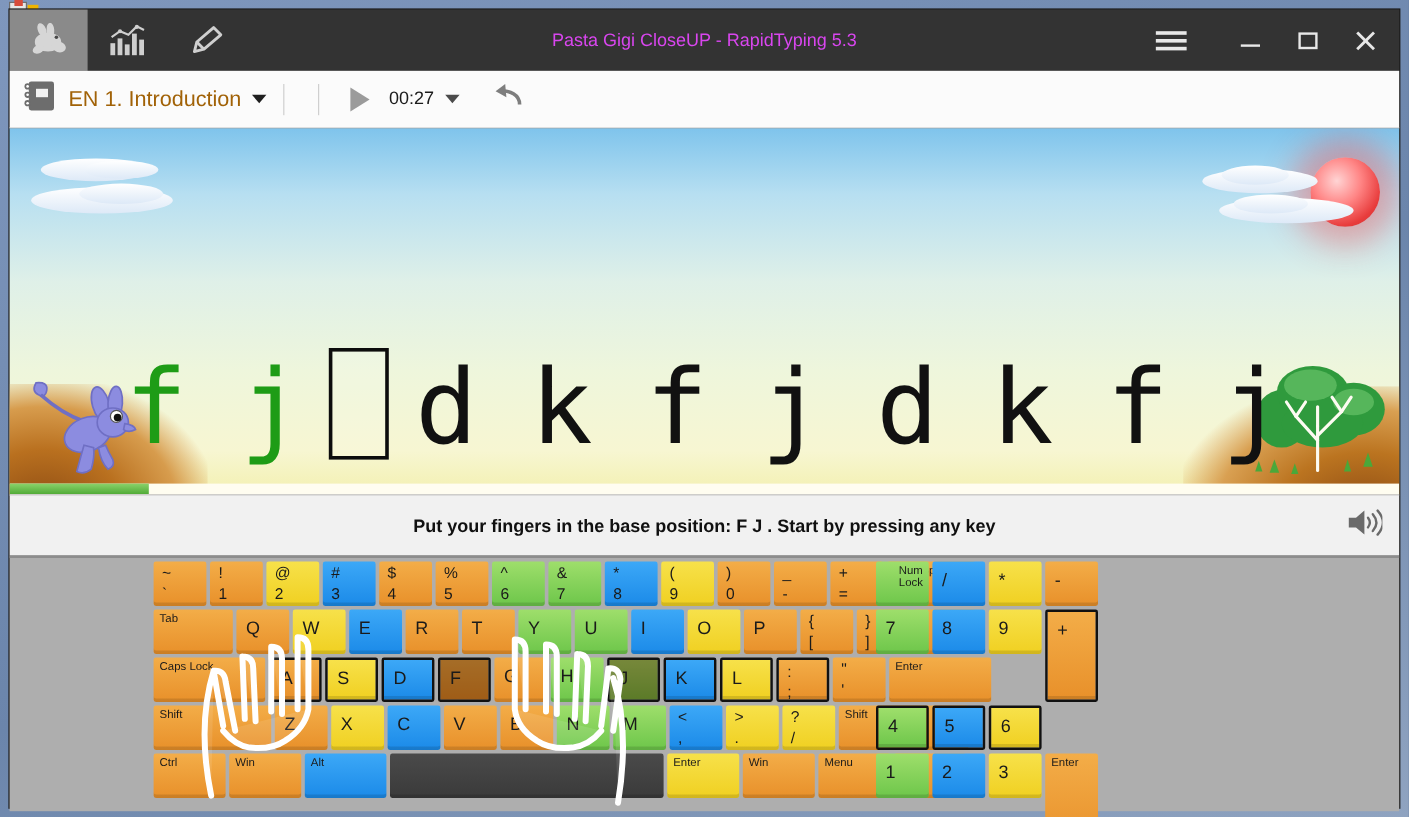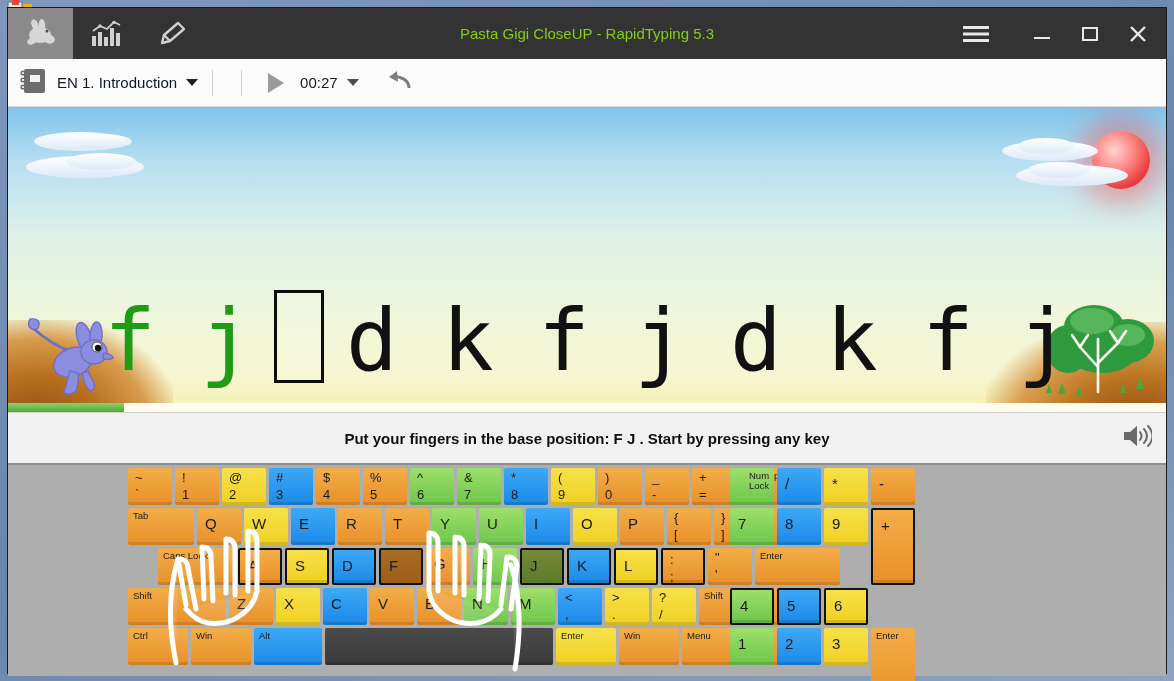--- a/index.html
+++ b/index.html
@@ -15,32 +15,32 @@
     background:#2b2b2b;box-shadow:0 0 0 1px #1b1b1b;
   }
   
   .titlebar{position:relative;height:51px;background:#333333;}
   .tabicons{position:absolute;left:0;top:0;height:51px;display:flex;}
   .tabicon{width:65px;height:51px;display:flex;align-items:center;justify-content:center;}
   .tabicon.active{background:#8a8a8a;}
   .tabicon svg{display:block;}
   .wtitle{
     position:absolute;left:0;right:0;top:0;height:51px;line-height:51px;
-    text-align:center;color:#84cc16;font-size:15px;
+    text-align:center;color:#d946ef;font-size:15px;
   }
   .wbtns{position:absolute;right:4px;top:0;height:51px;display:flex;align-items:center;}
   .wbtn{width:48px;height:51px;display:flex;align-items:center;justify-content:center;color:#e8e8e8;}
   .wbtn.menu{margin-right:18px;}
   
   .toolbar{
     position:relative;height:48px;background:#fbfbfb;border-bottom:1px solid #d8d8d8;
     display:flex;align-items:center;padding-left:10px;box-sizing:border-box;
   }
   .tb-item{display:flex;align-items:center;height:48px;}
-  .tb-label{font-size:15px;color:#0f172a;margin-left:9px;}
+  .tb-label{font-size:18px;color:#a16207;margin-left:9px;}
   .caret{
     width:0;height:0;border-left:6px solid transparent;border-right:6px solid transparent;
     border-top:7px solid #1f1f1f;margin-left:9px;
   }
   .caret.grey{border-top-color:#4b4b4b;}
   .tb-sep{width:1px;height:26px;background:#cfcfcf;margin:0 14px;}
   .play{
     width:0;height:0;border-top:10px solid transparent;border-bottom:10px solid transparent;
     border-left:16px solid #9b9b9b;margin-left:12px;
   }
@@ -422,21 +422,21 @@
             <div class="key k-orange" style="width: 44px;">
               <span class="up">}</span>
               <span class="lo">]</span>
             </div>
             <div class="key k-orange" style="width: 52px;">
               <span class="up">|</span>
               <span class="lo">\</span>
             </div>
           </div>
           <div class="krow">
-            <div class="key k-orange" style="width: 77px; margin-left: 30px;">
+            <div class="key k-orange" style="width: 93px;">
               <span class="sm">Caps Lock</span>
             </div>
             <div class="key k-orange k-outline" style="width: 44px;">
               <span class="big">A</span>
             </div>
             <div class="key k-yellow k-outline" style="width: 44px;">
               <span class="big">S</span>
             </div>
             <div class="key k-blue k-outline" style="width: 44px;">
               <span class="big">D</span>

